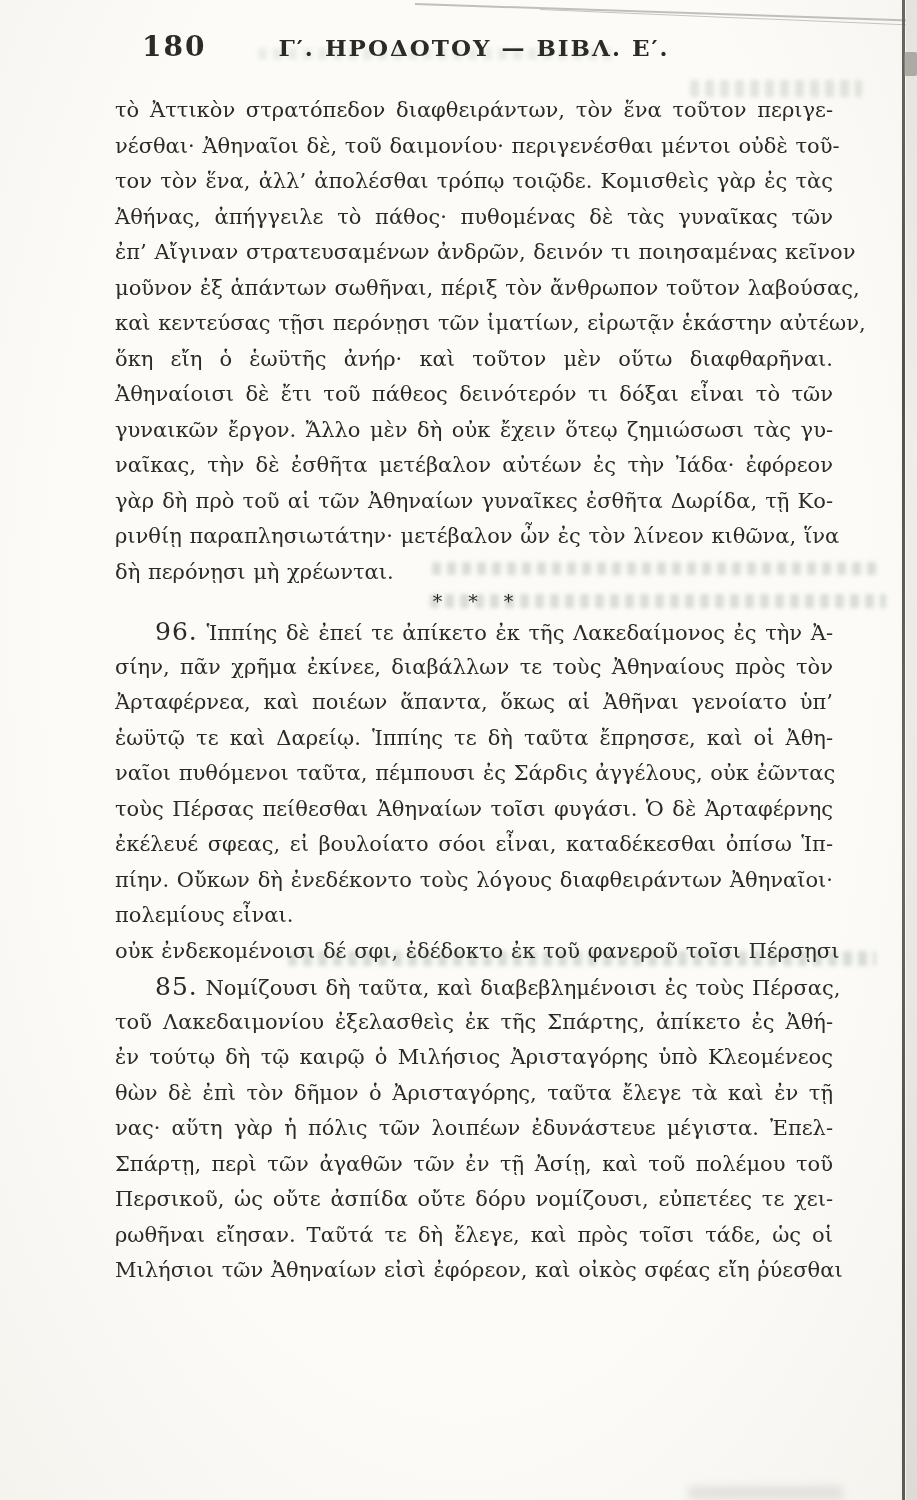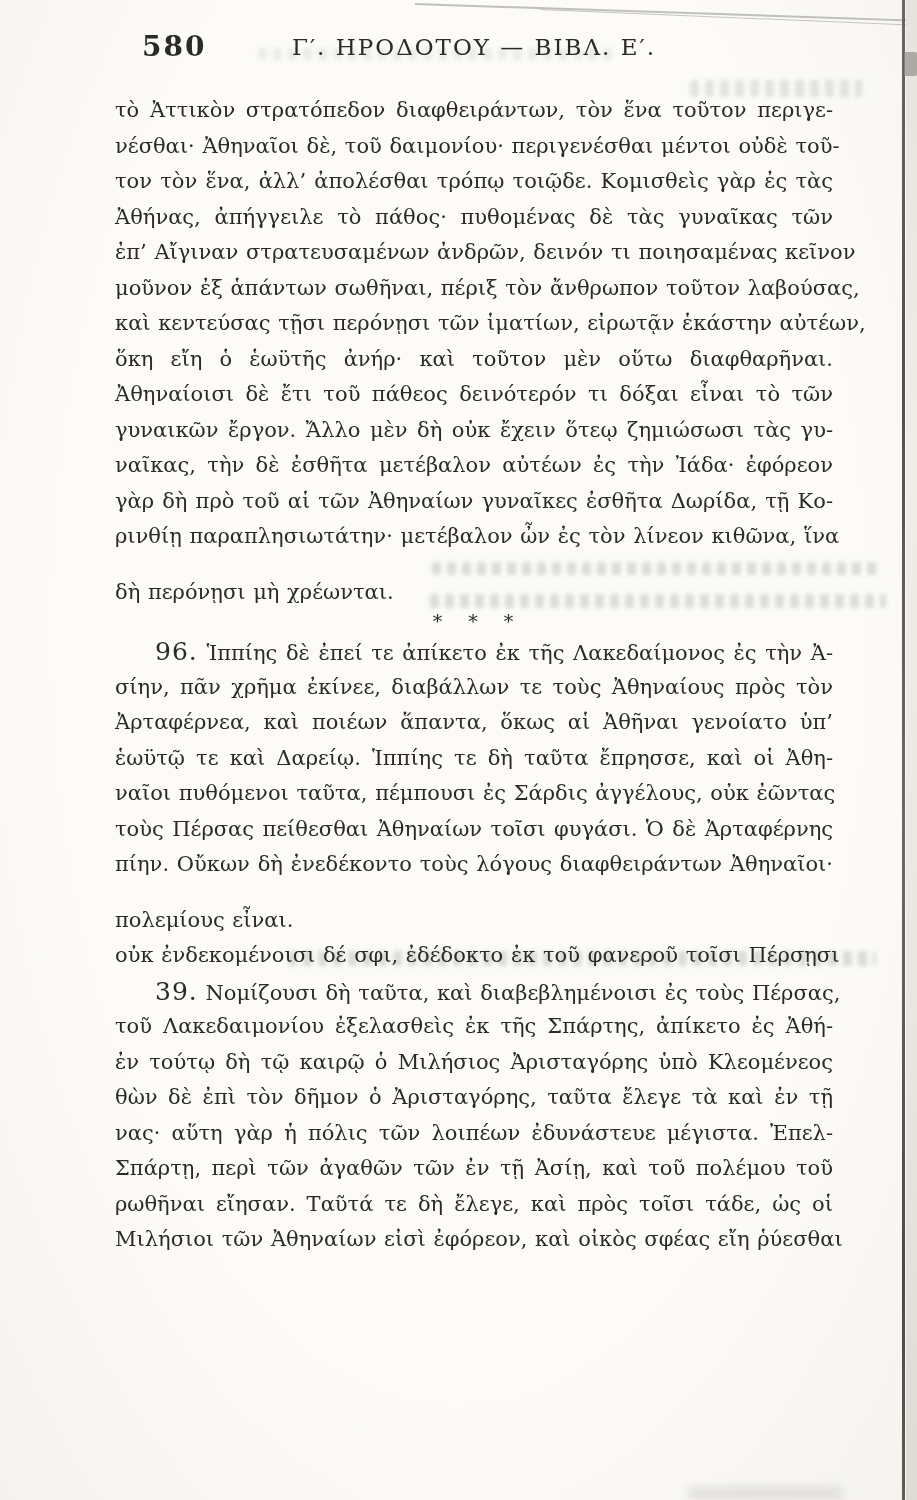--- a/index.html
+++ b/index.html
@@ -11,33 +11,33 @@
     font-family:"DejaVu Serif","Liberation Serif",serif;
     color: var(--ink,#2b2a24);
     overflow:hidden;
   }
   .page-number {
     position:absolute; left:142px; top:30px;
     font-size:28px; font-weight:bold; letter-spacing:2px;
   }
   .running-title {
     position:absolute; left:115px; top:34px; width:718px;
-    text-align:center; font-size:23px; font-weight:normal; letter-spacing:2px;
+    text-align:center; font-size:23px; font-weight:bold; letter-spacing:2px;
     white-space:nowrap;
   }
   .text-body {
     position:absolute; left:115px; top:93px; width:718px;
   }
   .line {
     font-size:21px; line-height:35.5px; height:35.5px;
     text-align:justify; text-align-last:justify;
     white-space:nowrap; overflow:visible;
     word-spacing:1px;
   }
-  .line.lastline { text-align-last:left;margin-top:20px; }
+  .line.lastline { text-align-last:left; }
   .line.indent { text-indent:40px; }
   .line .secnum { font-size:25px; letter-spacing:1px; }
   .sep {
     height:24px; line-height:22px; text-align:center;
     font-size:19px; word-spacing:16px; letter-spacing:2px;
   }
   
   .artifact { position:absolute; pointer-events:none; }
   .curl-line-1 { left:415px; top:3px; width:505px; height:2px;
     background:#b2b0aa; transform:rotate(1.9deg); transform-origin:left top; opacity:.8; }
@@ -71,21 +71,21 @@
   <div class="artifact edge-line"></div>
   <div class="artifact edge-blob"></div>
   <div class="artifact bottom-smudge"></div>
 
   <div class="artifact bleed bleed-header-1"></div>
   <div class="artifact bleed bleed-header-2"></div>
   <div class="artifact bleed bleed-mid-1"></div>
   <div class="artifact bleed bleed-mid-2"></div>
   <div class="artifact bleed bleed-low-1"></div>
 
-  <div class="page-number">580</div>
+  <div class="page-number">180</div>
   <div class="running-title">Γ′. ΗΡΟΔΟΤΟΥ — ΒΙΒΛ. Ε′.</div>
 
   <div class="text-body">
       <div class="line">τὸ Ἀττικὸν στρατόπεδον διαφθειράντων, τὸν ἕνα τοῦτον περιγε-</div>
       <div class="line">νέσθαι· Ἀθηναῖοι δὲ, τοῦ δαιμονίου· περιγενέσθαι μέντοι οὐδὲ τοῦ-</div>
       <div class="line">τον τὸν ἕνα, ἀλλ’ ἀπολέσθαι τρόπῳ τοιῷδε. Κομισθεὶς γὰρ ἐς τὰς</div>
       <div class="line">Ἀθήνας, ἀπήγγειλε τὸ πάθος· πυθομένας δὲ τὰς γυναῖκας τῶν</div>
       <div class="line">ἐπ’ Αἴγιναν στρατευσαμένων ἀνδρῶν, δεινόν τι ποιησαμένας κεῖνον</div>
       <div class="line">μοῦνον ἐξ ἁπάντων σωθῆναι, πέριξ τὸν ἄνθρωπον τοῦτον λαβούσας,</div>
       <div class="line">καὶ κεντεύσας τῇσι περόνῃσι τῶν ἱματίων, εἰρωτᾷν ἑκάστην αὐτέων,</div>
@@ -96,26 +96,28 @@
       <div class="line">γὰρ δὴ πρὸ τοῦ αἱ τῶν Ἀθηναίων γυναῖκες ἐσθῆτα Δωρίδα, τῇ Κο-</div>
       <div class="line">ρινθίῃ παραπλησιωτάτην· μετέβαλον ὦν ἐς τὸν λίνεον κιθῶνα, ἵνα</div>
       <div class="line lastline">δὴ περόνῃσι μὴ χρέωνται.</div>
       <div class="sep">* * *</div>
       <div class="line indent"><span class="secnum">96.</span> Ἱππίης δὲ ἐπεί τε ἀπίκετο ἐκ τῆς Λακεδαίμονος ἐς τὴν Ἀ-</div>
       <div class="line">σίην, πᾶν χρῆμα ἐκίνεε, διαβάλλων τε τοὺς Ἀθηναίους πρὸς τὸν</div>
       <div class="line">Ἀρταφέρνεα, καὶ ποιέων ἅπαντα, ὅκως αἱ Ἀθῆναι γενοίατο ὑπ’</div>
       <div class="line">ἑωϋτῷ τε καὶ Δαρείῳ. Ἱππίης τε δὴ ταῦτα ἔπρησσε, καὶ οἱ Ἀθη-</div>
       <div class="line">ναῖοι πυθόμενοι ταῦτα, πέμπουσι ἐς Σάρδις ἀγγέλους, οὐκ ἐῶντας</div>
       <div class="line">τοὺς Πέρσας πείθεσθαι Ἀθηναίων τοῖσι φυγάσι. Ὁ δὲ Ἀρταφέρνης</div>
+      <div class="line">ἐκέλευέ σφεας, εἰ βουλοίατο σόοι εἶναι, καταδέκεσθαι ὀπίσω Ἱπ-</div>
       <div class="line">πίην. Οὔκων δὴ ἐνεδέκοντο τοὺς λόγους διαφθειράντων Ἀθηναῖοι·</div>
       <div class="line lastline">πολεμίους εἶναι.</div>
       <div class="line">οὐκ ἐνδεκομένοισι δέ σφι, ἐδέδοκτο ἐκ τοῦ φανεροῦ τοῖσι Πέρσῃσι</div>
-      <div class="line indent"><span class="secnum">39.</span> Νομίζουσι δὴ ταῦτα, καὶ διαβεβλημένοισι ἐς τοὺς Πέρσας,</div>
+      <div class="line indent"><span class="secnum">85.</span> Νομίζουσι δὴ ταῦτα, καὶ διαβεβλημένοισι ἐς τοὺς Πέρσας,</div>
       <div class="line">τοῦ Λακεδαιμονίου ἐξελασθεὶς ἐκ τῆς Σπάρτης, ἀπίκετο ἐς Ἀθή-</div>
       <div class="line">ἐν τούτῳ δὴ τῷ καιρῷ ὁ Μιλήσιος Ἀρισταγόρης ὑπὸ Κλεομένεος</div>
       <div class="line">θὼν δὲ ἐπὶ τὸν δῆμον ὁ Ἀρισταγόρης, ταῦτα ἔλεγε τὰ καὶ ἐν τῇ</div>
       <div class="line">νας· αὕτη γὰρ ἡ πόλις τῶν λοιπέων ἐδυνάστευε μέγιστα. Ἐπελ-</div>
       <div class="line">Σπάρτῃ, περὶ τῶν ἀγαθῶν τῶν ἐν τῇ Ἀσίῃ, καὶ τοῦ πολέμου τοῦ</div>
+      <div class="line">Περσικοῦ, ὡς οὔτε ἀσπίδα οὔτε δόρυ νομίζουσι, εὐπετέες τε χει-</div>
       <div class="line">ρωθῆναι εἴησαν. Ταῦτά τε δὴ ἔλεγε, καὶ πρὸς τοῖσι τάδε, ὡς οἱ</div>
       <div class="line">Μιλήσιοι τῶν Ἀθηναίων εἰσὶ ἐφόρεον, καὶ οἰκὸς σφέας εἴη ῥύεσθαι</div>
     </div>
 
 </div>
 
 </body></html>

